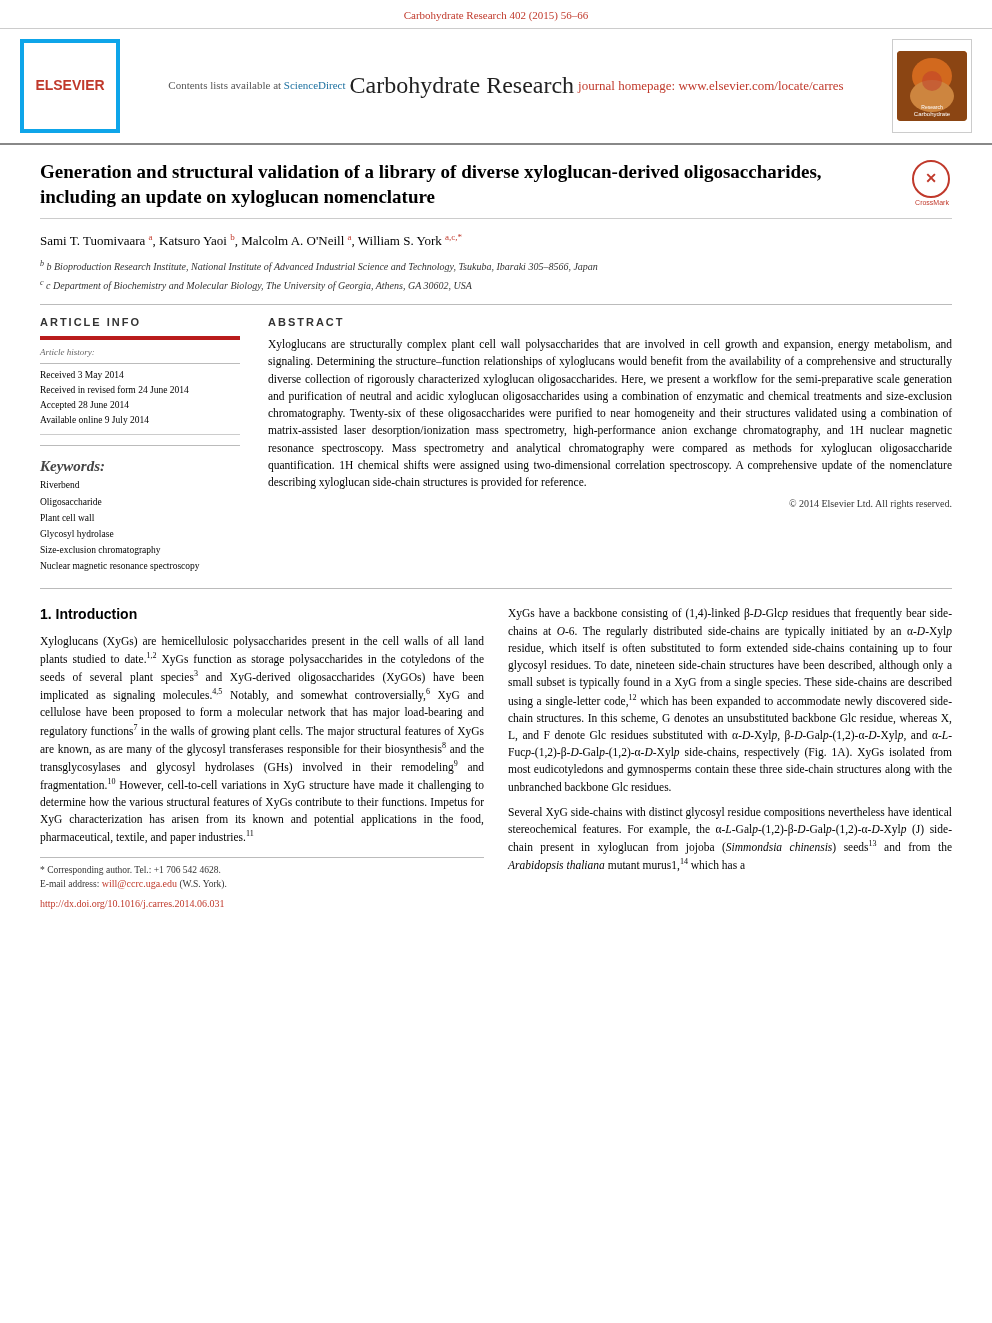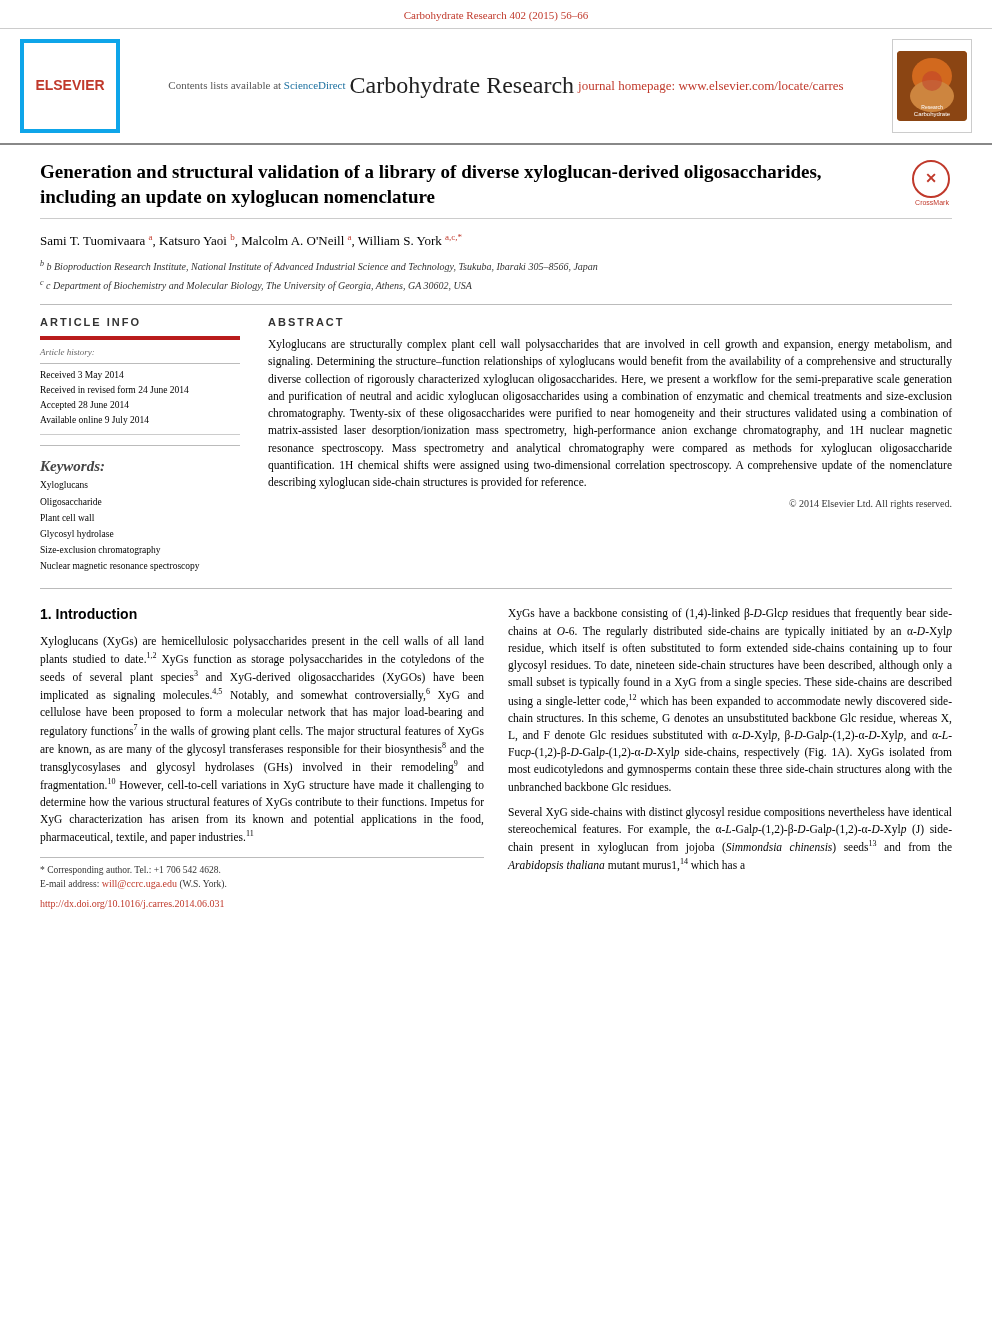--- a/index.html
+++ b/index.html
@@ -343,21 +343,21 @@
           <div>Received 3 May 2014</div>
           <div>Received in revised form 24 June 2014</div>
           <div>Accepted 28 June 2014</div>
           <div>Available online 9 July 2014</div>
         </div>
       </div>
 
       <div class="keywords-section">
         <hr class="divider-line">
         <div class="keywords-label">Keywords:</div>
-        <div class="keyword-item">Xyloglucans</div>
+        <div class="keyword-item">Riverbend</div>
         <div class="keyword-item">Oligosaccharide</div>
         <div class="keyword-item">Plant cell wall</div>
         <div class="keyword-item">Glycosyl hydrolase</div>
         <div class="keyword-item">Size-exclusion chromatography</div>
         <div class="keyword-item">Nuclear magnetic resonance spectroscopy</div>
       </div>
     </div>
 
     <div class="right-col">
       <div class="section-heading">ABSTRACT</div>

